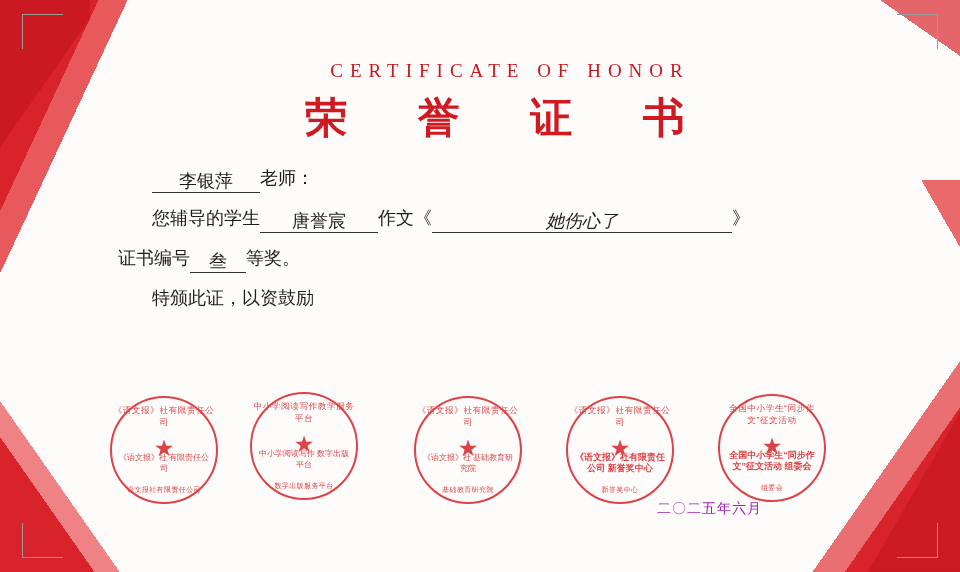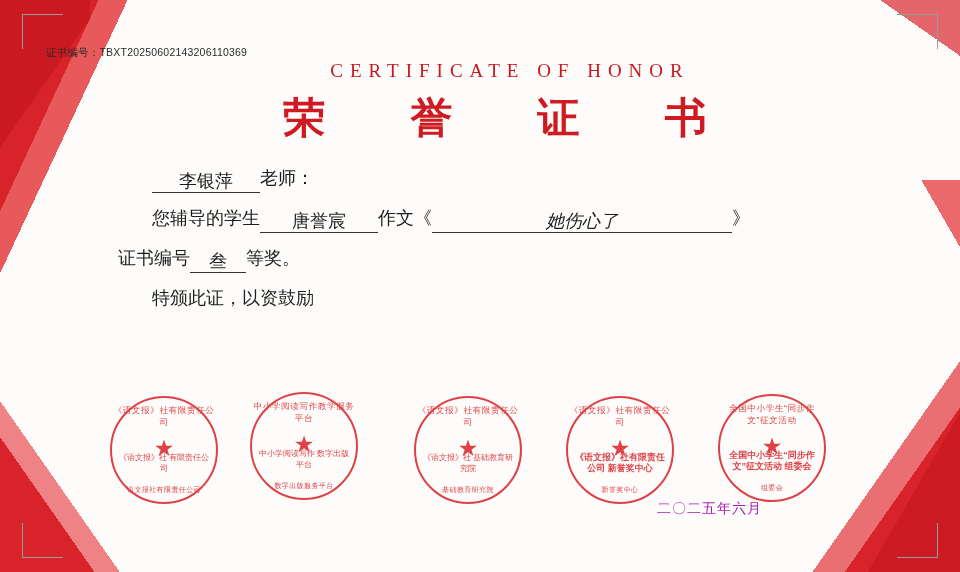--- a/index.html
+++ b/index.html
@@ -103,21 +103,21 @@
   .title-cn {
     position: absolute;
     top: 90px;
     left: 0; right: 0;
     text-align: center;
     font-size: 42px;
     font-weight: bold;
     color: #cf1a22;
     letter-spacing: 30px;
     padding-left: 60px;
-    font-family: Liberation Mono, monospace;
+    font-family: Liberation Serif, serif;
   }
 
   .body-area {
     position: absolute;
     top: 158px;
     left: 118px;
     width: 760px;
     color: #1d1d1d;
     font-size: 18px;
     line-height: 40px;
@@ -219,21 +219,20 @@
   <div class="wedge wedge-tr"></div>
   <div class="wedge wedge-mr"></div>
   <div class="wedge wedge-br"></div>
   <div class="wedge wedge-br2"></div>
 
   <div class="bracket br-tl"></div>
   <div class="bracket br-tr"></div>
   <div class="bracket br-bl"></div>
   <div class="bracket br-br"></div>
 
-  <div class="serial"><span>证书编号：</span><span>TBXT20250602143206110369</span></div>
 
   <div class="title-en">CERTIFICATE OF HONOR</div>
   <div class="title-cn">荣 誉 证 书</div>
 
   <div class="body-area">
     <div class="line">
       <span class="indent"></span><span class="ul w-name">李银萍</span><span>老师：</span>
     </div>
     <div class="line">
       <span class="indent"></span><span>您辅导的学生</span><span class="ul w-student">唐誉宸</span><span>作文《</span><span class="ul w-work">她伤心了</span><span>》</span>

